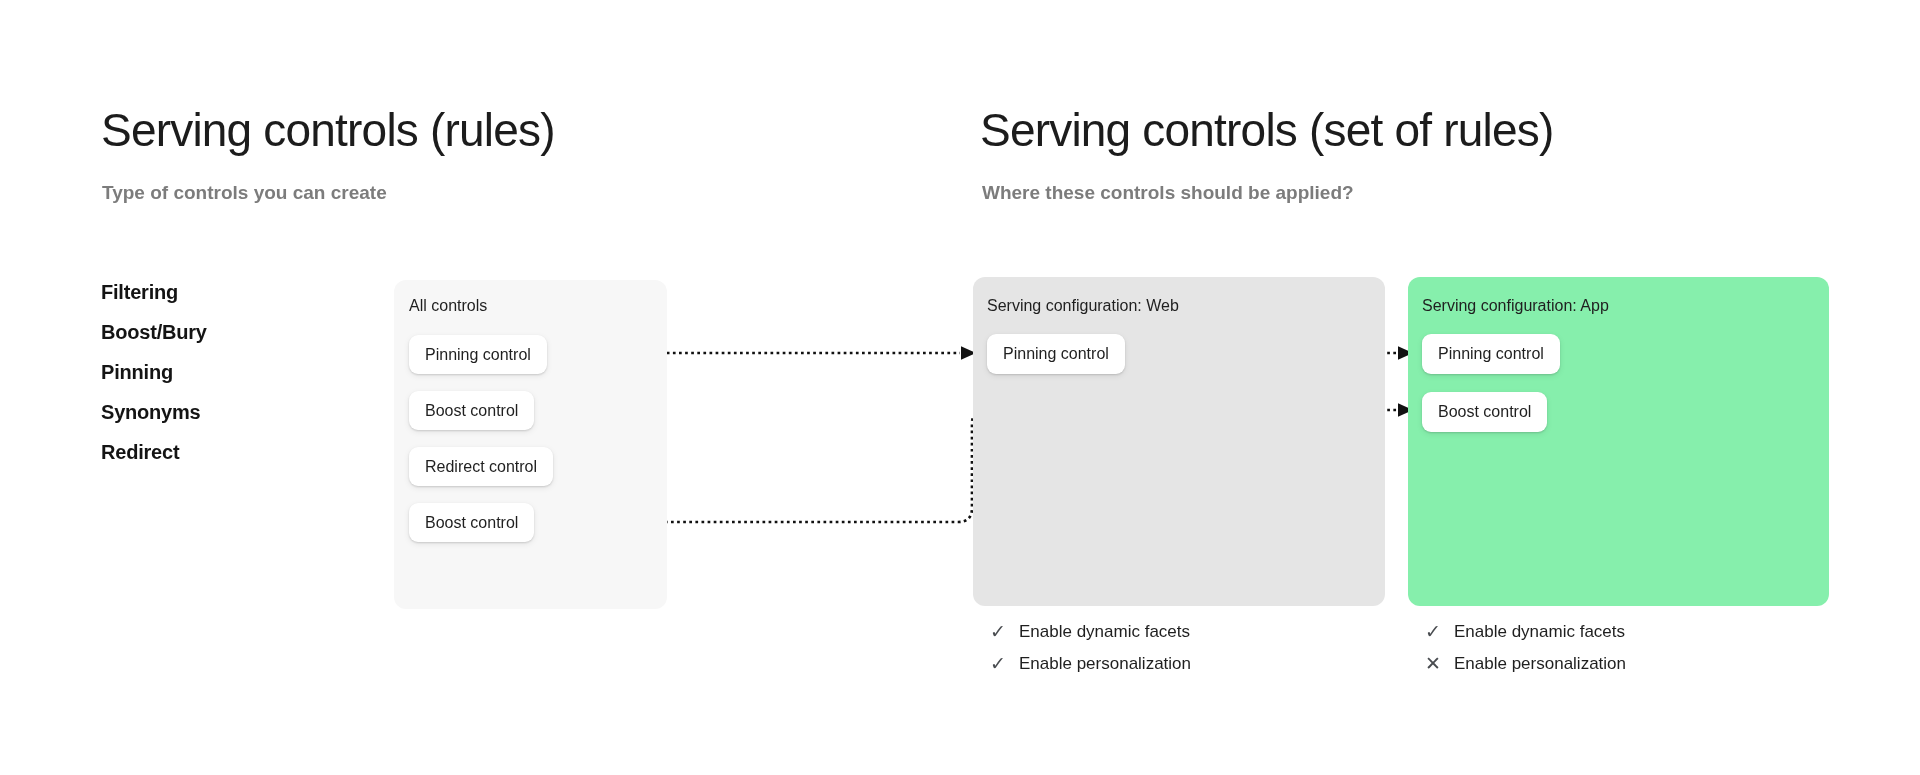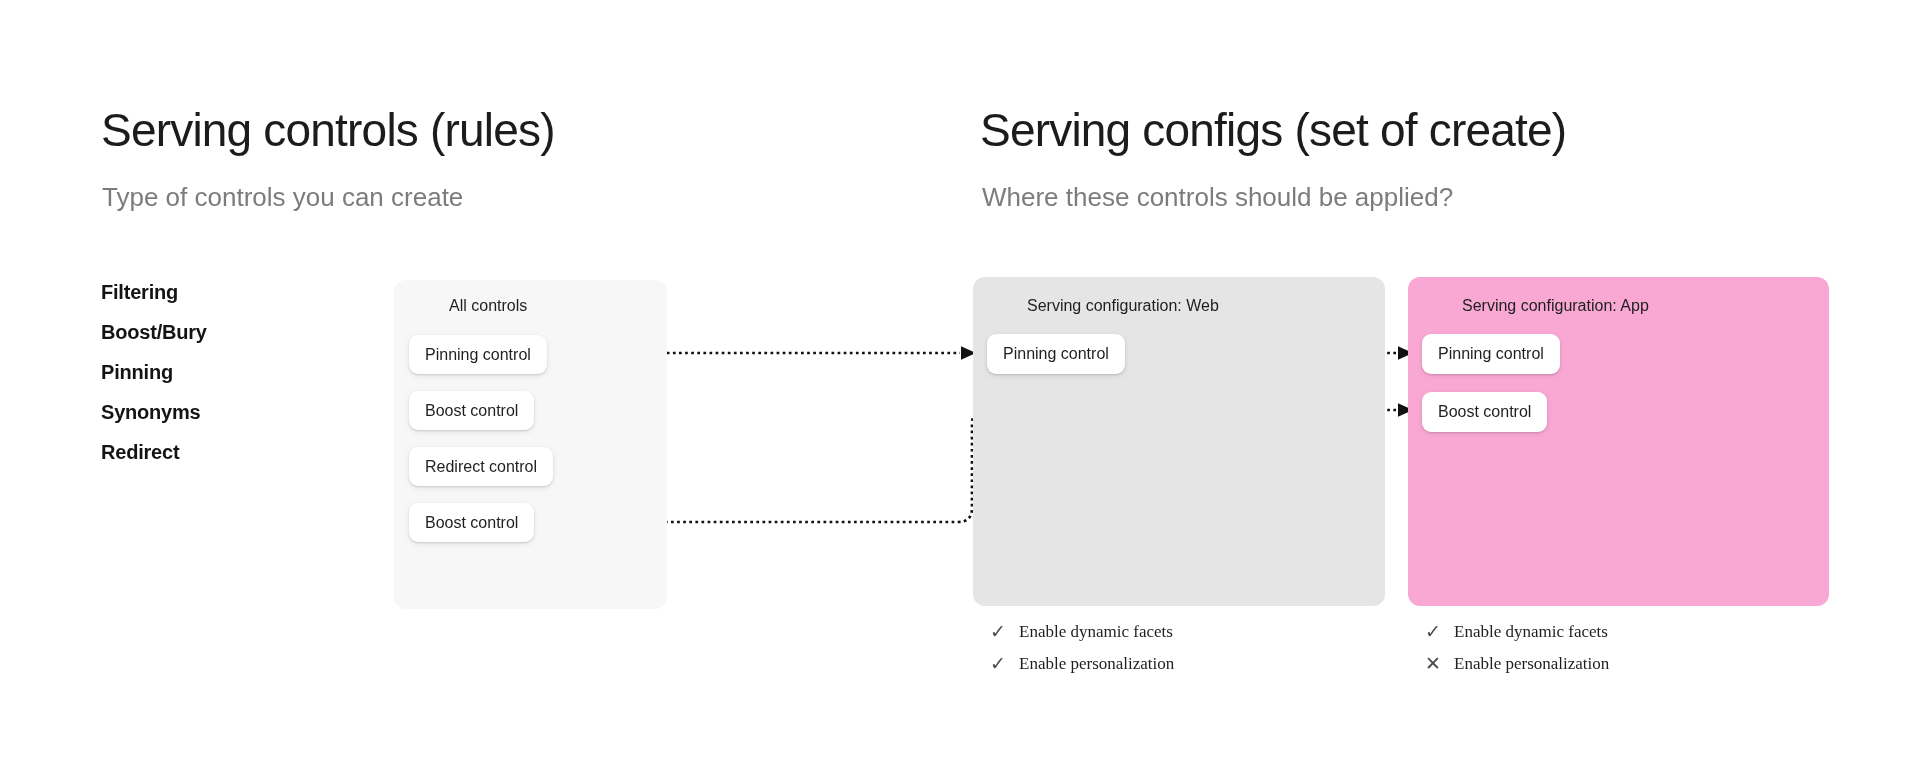--- a/index.html
+++ b/index.html
@@ -5,42 +5,42 @@
   html,body{margin:0;padding:0;background:#fff;}
   .canvas{
     position:relative;width:1920px;height:775px;background:#ffffff;
     font-family:"Liberation Sans","DejaVu Sans",sans-serif;overflow:hidden;
   }
   .big-title{
     position:absolute;margin:0;font-size:46px;line-height:1;font-weight:500;
     letter-spacing:-0.8px;color:#1c1c1c;white-space:nowrap;
   }
   .subtitle{
-    position:absolute;margin:0;font-size:26px;line-height:1.2;font-weight:400;
+    position:absolute;margin:0;font-size:19px;line-height:1.2;font-weight:700;
     color:#7c7c7c;white-space:nowrap;
   }
   #left-title{left:101px;top:107px;}
   #left-subtitle{left:102px;top:182px;}
   #right-title{left:980px;top:107px;}
   #right-subtitle{left:982px;top:182px;}
 
   .type-list{position:absolute;left:101px;top:272px;list-style:none;margin:0;padding:0;}
   .type-list li{
     height:40px;display:flex;align-items:center;font-size:20px;font-weight:600;
     color:#141414;letter-spacing:-0.2px;
   }
 
   .card{position:absolute;border-radius:12px;}
   #all-controls-card{left:394px;top:280px;width:273px;height:329px;background:#f7f7f7;}
   #web-card{left:973px;top:277px;width:412px;height:329px;background:#e5e5e5;}
-  #app-card{left:1408px;top:277px;width:421px;height:329px;background:#f9a8d4;}
+  #app-card{left:1408px;top:277px;width:421px;height:329px;background:#86efac;}
 
   .card-title{
     position:absolute;left:15px;top:16px;font-size:16px;color:#1f1f1f;
-    line-height:1.2;white-space:nowrap;margin-left:40px;
+    line-height:1.2;white-space:nowrap;
   }
   #web-card .card-title,#app-card .card-title{left:14px;top:19px;}
 
   .pill{
     position:absolute;display:inline-flex;align-items:center;height:39px;
     padding:0 16px;background:#ffffff;border:none;border-radius:9px;
     font-family:inherit;font-size:16px;color:#1f1f1f;white-space:nowrap;
     box-shadow:0 1px 2px rgba(0,0,0,0.14),0 2px 6px rgba(0,0,0,0.08);
     cursor:pointer;
   }
@@ -55,35 +55,35 @@
   #app-pill-1{top:115px;}
 
   .features{position:absolute;display:flex;flex-direction:column;gap:9px;}
   #web-features{left:989px;top:620px;}
   #app-features{left:1424px;top:620px;}
   .feature-row{display:flex;align-items:center;height:23px;}
   .feature-icon{
     width:18px;display:inline-flex;justify-content:center;align-items:center;
     font-size:19px;color:#494c50;font-weight:400;line-height:1;
   }
-  .feature-label{margin-left:12px;font-size:17px;color:#1f1f1f;white-space:nowrap;font-family:Liberation Serif, serif;}
+  .feature-label{margin-left:12px;font-size:17px;color:#1f1f1f;white-space:nowrap;}
 
   .arrows-svg{position:absolute;left:0;top:0;pointer-events:none;}
   .dotline{fill:none;stroke:#111111;stroke-width:2.7;stroke-dasharray:2.7 3.4;}
   .arrowhead{fill:#111111;stroke:none;}
 </style>
 </head>
 <body>
 
 <div class="canvas">
 
   <h1 class="big-title" id="left-title">Serving controls (rules)</h1>
   <p class="subtitle" id="left-subtitle">Type of controls you can create</p>
 
-  <h1 class="big-title" id="right-title">Serving configs (set of create)</h1>
+  <h1 class="big-title" id="right-title">Serving controls (set of rules)</h1>
   <p class="subtitle" id="right-subtitle">Where these controls should be applied?</p>
 
   <ul class="type-list">
     <li>Filtering</li>
     <li>Boost/Bury</li>
     <li>Pinning</li>
     <li>Synonyms</li>
     <li>Redirect</li>
   </ul>
 

